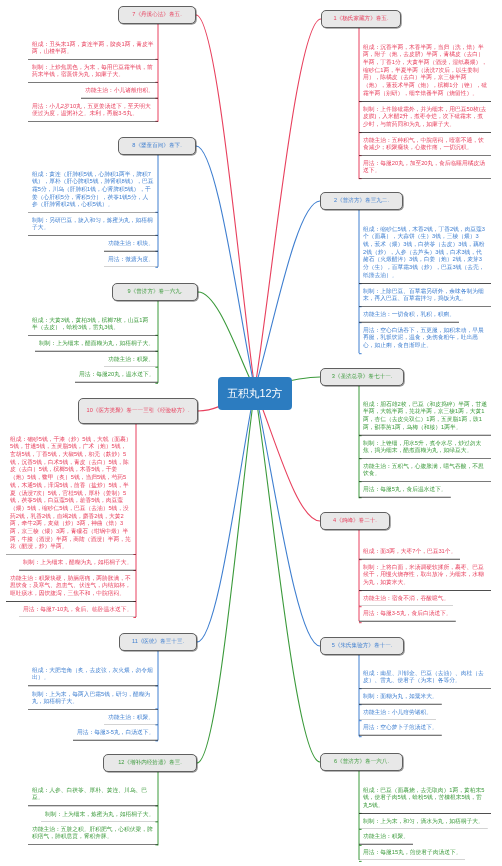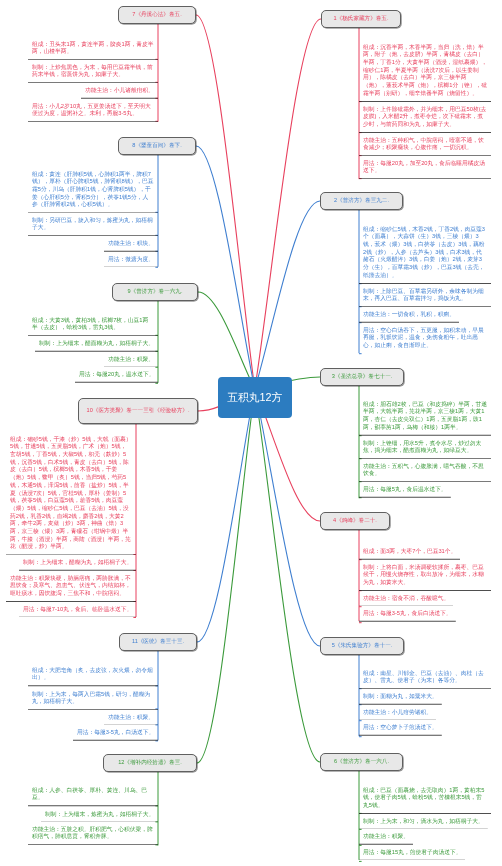--- a/index.html
+++ b/index.html
@@ -47,21 +47,21 @@
       <path d="M 359 530 L 359 621.2 M 359 559.7 L 361.6 559.7 M 359 590.7 L 361.6 590.7 M 359 606.7 L 361.6 606.7 M 359 622.7 L 361.6 622.7" stroke="#e8415e" stroke-width="1" fill="none" stroke-linecap="butt"></path>
       <path d="M 359 655 L 359 736.2 M 359 688.7 L 361.6 688.7 M 359 704.7 L 361.6 704.7 M 359 720.7 L 361.6 720.7 M 359 736.7 L 361.6 736.7" stroke="#3f7fd0" stroke-width="1" fill="none" stroke-linecap="butt"></path>
       <path d="M 359 771 L 359 859.9 M 359 813.4 L 361.6 813.4 M 359 829.4 L 361.6 829.4 M 359 845.4 L 361.6 845.4 M 359 861.4 L 361.6 861.4" stroke="#3b9a3b" stroke-width="1" fill="none" stroke-linecap="butt"></path>
       <path d="M 158 24 L 158 121.8 M 158 59.3 L 155.4 59.3 M 158 82.3 L 155.4 82.3 M 158 98.3 L 155.4 98.3 M 158 121.3 L 155.4 121.3" stroke="#e8415e" stroke-width="1" fill="none" stroke-linecap="butt"></path>
       <path d="M 158 155 L 158 266.8 M 158 212.3 L 155.4 212.3 M 158 235.3 L 155.4 235.3 M 158 251.3 L 155.4 251.3 M 158 267.3 L 155.4 267.3" stroke="#3f7fd0" stroke-width="1" fill="none" stroke-linecap="butt"></path>
       <path d="M 158 301 L 158 382.8 M 158 335.3 L 155.4 335.3 M 158 351.3 L 155.4 351.3 M 158 367.3 L 155.4 367.3 M 158 383.3 L 155.4 383.3" stroke="#3b9a3b" stroke-width="1" fill="none" stroke-linecap="butt"></path>
       <path d="M 136 424 L 136 617 M 136 554.5 L 133.4 554.5 M 136 570.5 L 133.4 570.5 M 136 601.5 L 133.4 601.5 M 136 617.5 L 133.4 617.5" stroke="#e8415e" stroke-width="1" fill="none" stroke-linecap="butt"></path>
       <path d="M 158 651 L 158 740.4 M 158 685.9 L 155.4 685.9 M 158 708.9 L 155.4 708.9 M 158 724.9 L 155.4 724.9 M 158 740.9 L 155.4 740.9" stroke="#3f7fd0" stroke-width="1" fill="none" stroke-linecap="butt"></path>
       <path d="M 158 772 L 158 845.4 M 158 805.9 L 155.4 805.9 M 158 821.9 L 155.4 821.9 M 158 844.9 L 155.4 844.9" stroke="#3b9a3b" stroke-width="1" fill="none" stroke-linecap="butt"></path>
     </svg>
-  <div class="root-node" id="root" style="left: 217.5px; top: 376.6px; width: 74.6px; height: 41px;">五积丸12方</div>
+  <div class="root-node" id="root" style="left: 217.5px; top: 376.6px; width: 74.6px; height: 33px;">五积丸12方</div>
 <div class="title-node" style="left: 321px; top: 10px; width: 80px; height: 18px; color: rgb(232, 65, 94);">1《杨氏家藏方》卷五.</div>
     <div class="branch right" style="top: 40.1px; width: 132px; left: 359px;">
       <div class="secwrap" style="width: 132px; height: 61.7px;">
         <div class="sec" style="color: rgb(232, 65, 94); border-bottom-color: rgb(34, 34, 34); width: max-content; max-width: 660px;">组成：沉香半两，木香半两，当归（洗，焙）半两，附子（炮，去皮脐）半两，青橘皮（去白）半两，丁香1分，大黄半两（酒浸，湿纸裹煨），缩砂仁1两，半夏半两（汤洗7次后，以生姜制用），陈橘皮（去白）半两，京三棱半两（炮），蓬莪术半两（炮），槟榔1分（锉），砒霜半两（别研），细辛焙番半两（烧留性）。</div>
       </div>
       <div class="secwrap" style="width: 132px; height: 30.9px;">
         <div class="sec" style="color: rgb(232, 65, 94); border-bottom-color: rgb(34, 34, 34); width: max-content; max-width: 660px;">制制：上件除砒霜外，并为细末，用巴豆50枚(去皮膜)，入米醋2升，煮枣令烂，次下砒霜末，煮少时，与前药同和为丸，如麻子大。</div>
       </div>
       <div class="secwrap" style="width: 132px; height: 23.2px;">
         <div class="sec" style="color: rgb(232, 65, 94); border-bottom-color: rgb(34, 34, 34); width: max-content; max-width: 660px;">功能主治：五种积气，中脘痞闷，噎塞不通，饮食减少；积聚癥块，心腹作痛，一切沉积。</div>

